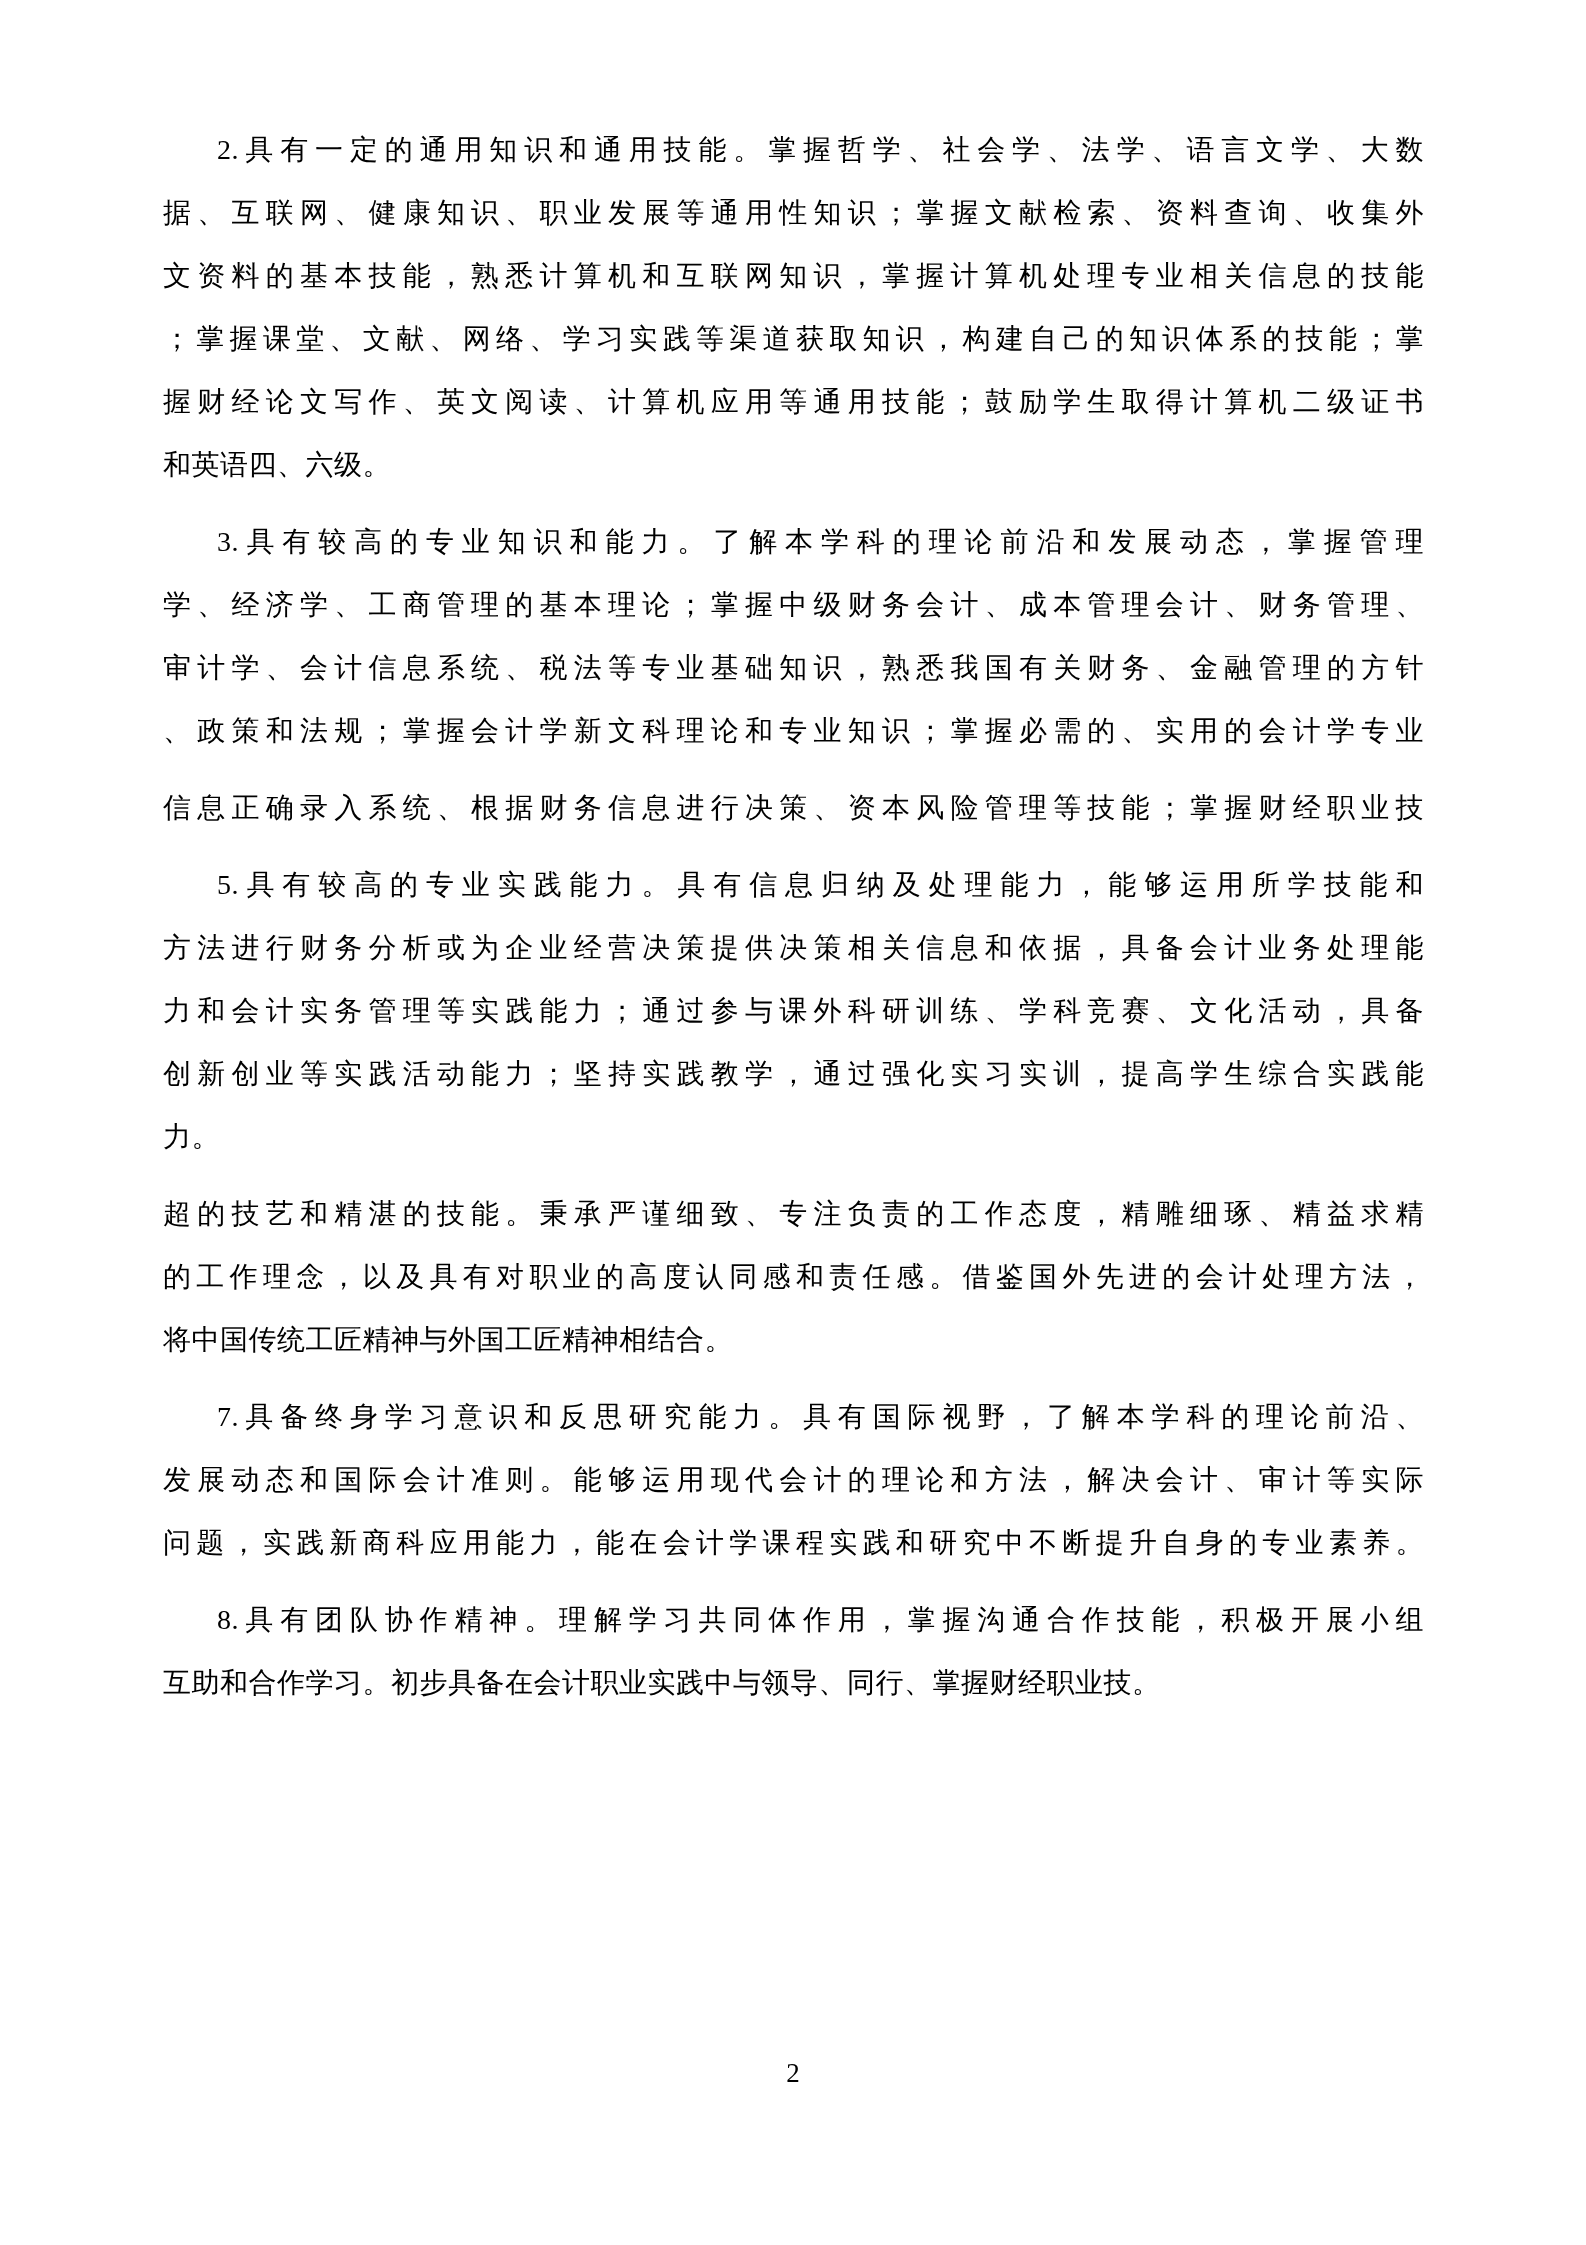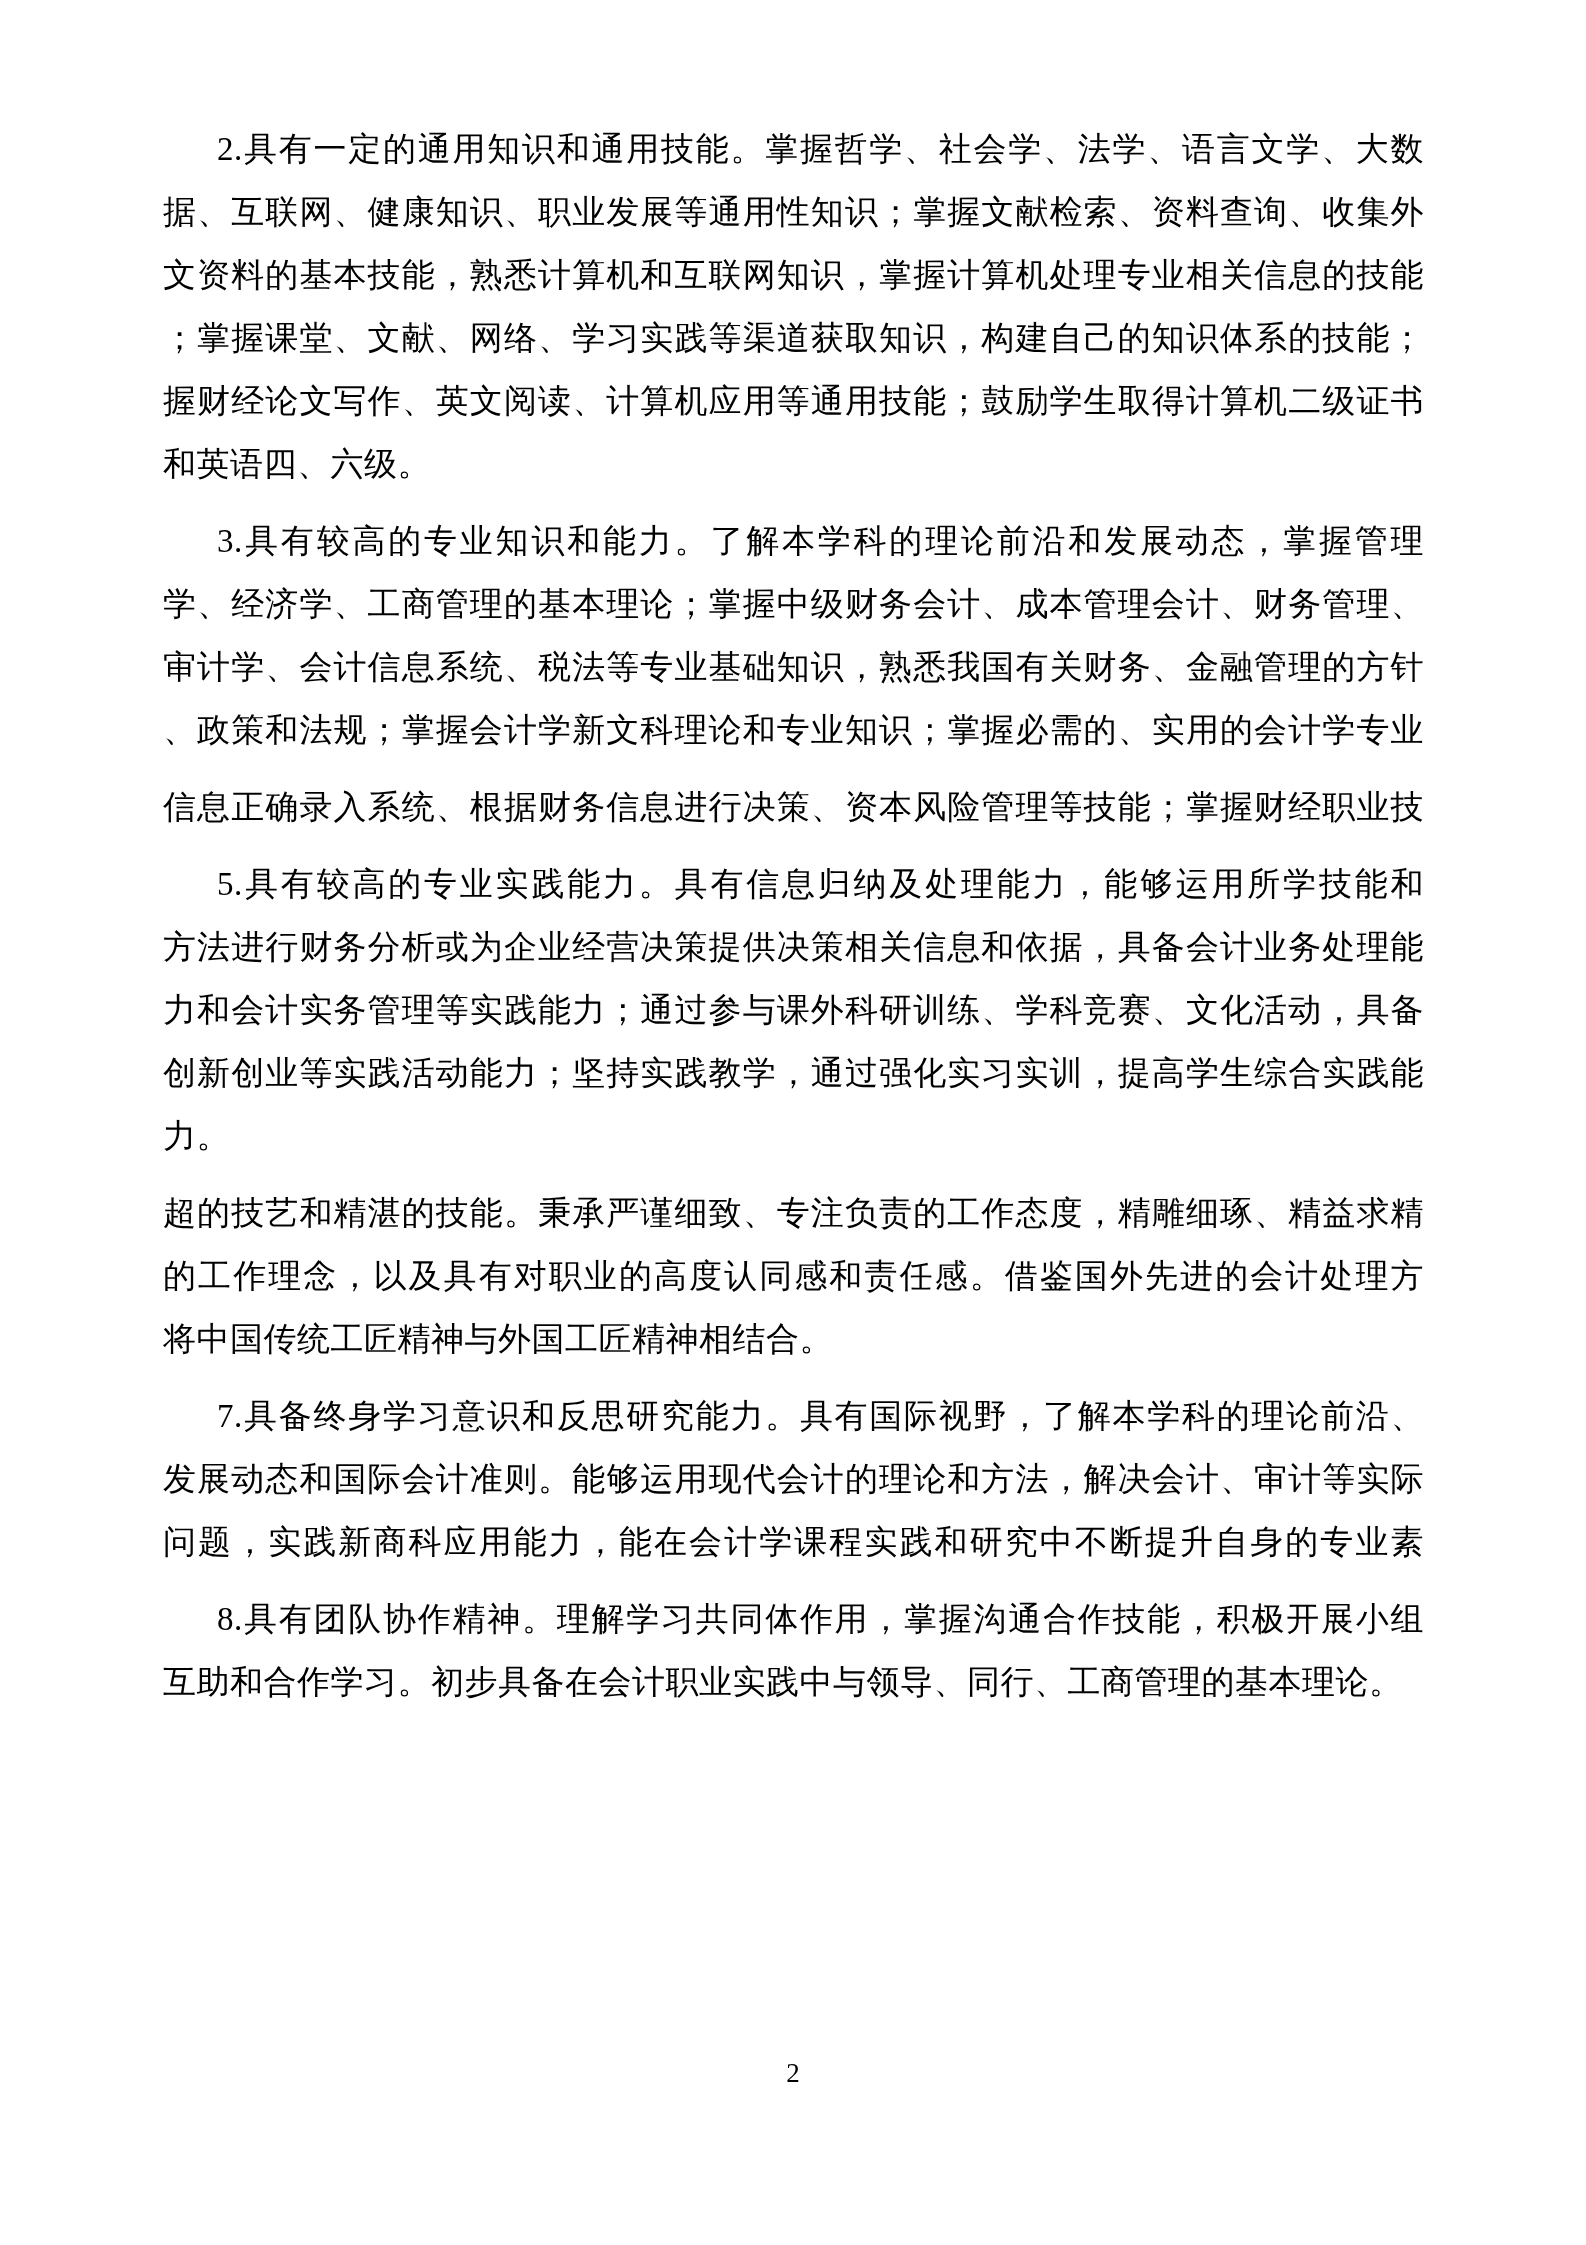--- a/index.html
+++ b/index.html
@@ -20,21 +20,21 @@
     position: absolute;
     left: 163px;
     top: 118px;
     width: 1261px;
   }
   .para {
     margin: 0 0 14px 0;
     padding: 0;
   }
   .line {
-    font-size: 33px;
+    font-size: 28px;
     line-height: 63px;
     height: 63px;
     overflow: hidden;
     text-align: justify;
     text-align-last: justify;
     letter-spacing: 0.5px;
     white-space: normal;
   }
   .line.first-line {
     text-indent: 54px;
@@ -88,17 +88,17 @@
         <div class="line">的工作理念，以及具有对职业的高度认同感和责任感。借鉴国外先进的会计处理方法，</div>
         <div class="line last-line">将中国传统工匠精神与外国工匠精神相结合。</div>
       </div>
       <div class="para">
         <div class="line first-line">7.具备终身学习意识和反思研究能力。具有国际视野，了解本学科的理论前沿、</div>
         <div class="line">发展动态和国际会计准则。能够运用现代会计的理论和方法，解决会计、审计等实际</div>
         <div class="line">问题，实践新商科应用能力，能在会计学课程实践和研究中不断提升自身的专业素养。</div>
       </div>
       <div class="para">
         <div class="line first-line">8.具有团队协作精神。理解学习共同体作用，掌握沟通合作技能，积极开展小组</div>
-        <div class="line last-line">互助和合作学习。初步具备在会计职业实践中与领导、同行、工商管理的基本理论。</div>
+        <div class="line last-line">互助和合作学习。初步具备在会计职业实践中与领导、同行、掌握财经职业技。</div>
       </div>
     </div>
   <div class="page-number">2</div>
 </div>
 
 </body></html>

